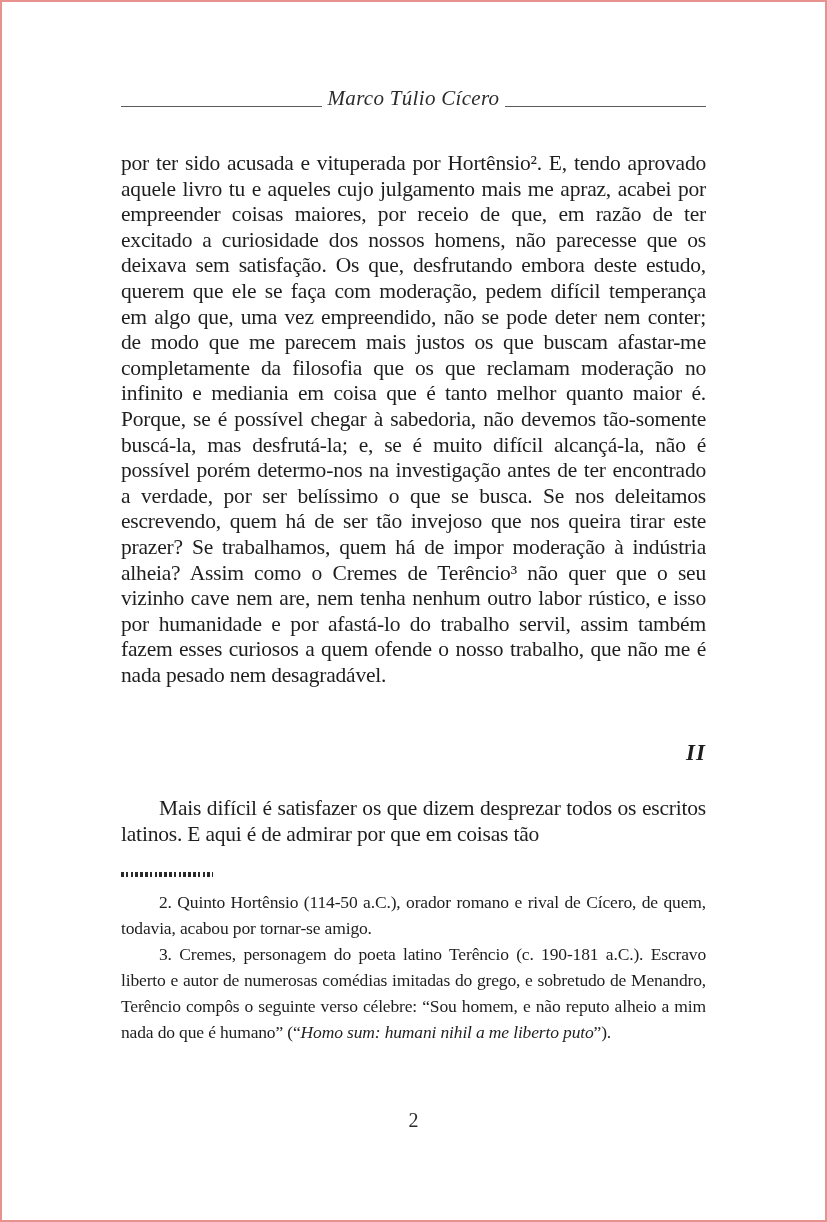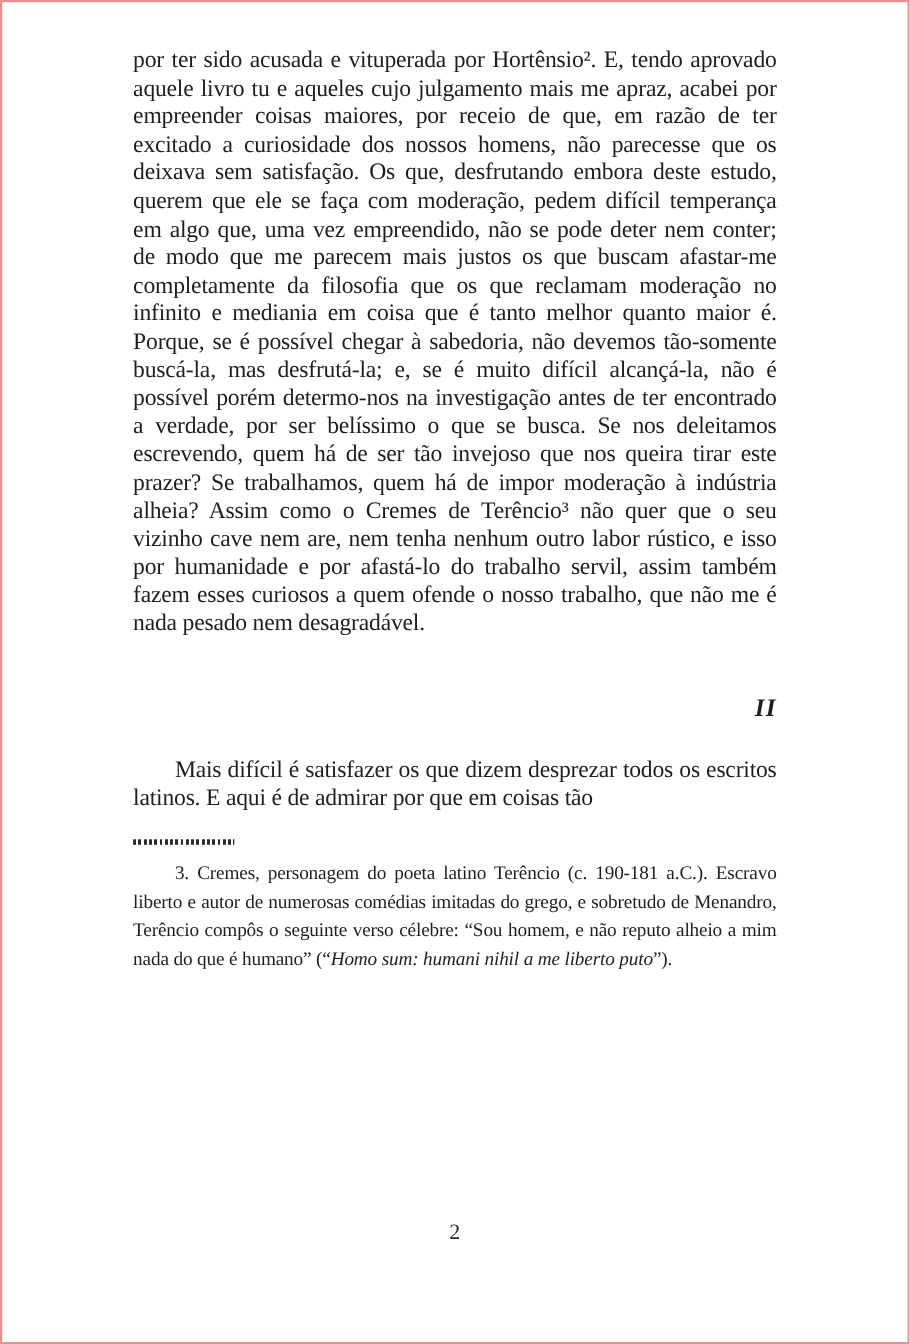--- a/index.html
+++ b/index.html
@@ -97,28 +97,34 @@
     font-size: 20px;
     color: #2a2a2a;
   }
 </style>
 </head>
 <body>
 
 <div class="page">
   <div class="content">
 
+    <div class="running-header">
+      <span class="rule"></span>
+      <span class="title">Marco Túlio Cícero</span>
+      <span class="rule"></span>
+    </div>
 
     <p class="body-text para-continuation">por ter sido acusada e vituperada por Hortênsio². E, tendo aprovado aquele livro tu e aqueles cujo julgamento mais me apraz, acabei por empreender coisas maiores, por receio de que, em razão de ter excitado a curiosidade dos nossos homens, não parecesse que os deixava sem satisfação. Os que, desfrutando embora deste estudo, querem que ele se faça com moderação, pedem difícil temperança em algo que, uma vez empreendido, não se pode deter nem conter; de modo que me parecem mais justos os que buscam afastar-me completamente da filosofia que os que reclamam moderação no infinito e mediania em coisa que é tanto melhor quanto maior é. Porque, se é possível chegar à sabedoria, não devemos tão-somente buscá-la, mas desfrutá-la; e, se é muito difícil alcançá-la, não é possível porém determo-nos na investigação antes de ter encontrado a verdade, por ser belíssimo o que se busca. Se nos deleitamos escrevendo, quem há de ser tão invejoso que nos queira tirar este prazer? Se trabalhamos, quem há de impor moderação à indústria alheia? Assim como o Cremes de Terêncio³ não quer que o seu vizinho cave nem are, nem tenha nenhum outro labor rústico, e isso por humanidade e por afastá-lo do trabalho servil, assim também fazem esses curiosos a quem ofende o nosso trabalho, que não me é nada pesado nem desagradável.</p>
 
     <div class="section-heading">II</div>
 
     <p class="body-text para-indent">Mais difícil é satisfazer os que dizem desprezar todos os escritos latinos. E aqui é de admirar por que em coisas tão</p>
 
     <div class="footnotes">
       <div class="footnote-separator"></div>
+      <p class="footnote">2. Quinto Hortênsio (114-50 a.C.), orador romano e rival de Cícero, de quem, todavia, acabou por tornar-se amigo.</p>
       <p class="footnote"><span>3. Cremes, personagem do poeta latino Terêncio (c. 190-181 a.C.). Escravo liberto e autor de numerosas comédias imitadas do grego, e sobretudo de Menandro, Terêncio compôs o seguinte verso célebre: “Sou homem, e não reputo alheio a mim nada do que é humano” (“</span><span class="latin">Homo sum: humani nihil a me liberto puto</span><span>”).</span></p>
     </div>
 
   </div>
 
   <div class="page-number">2</div>
 </div>
 
 </body></html>

